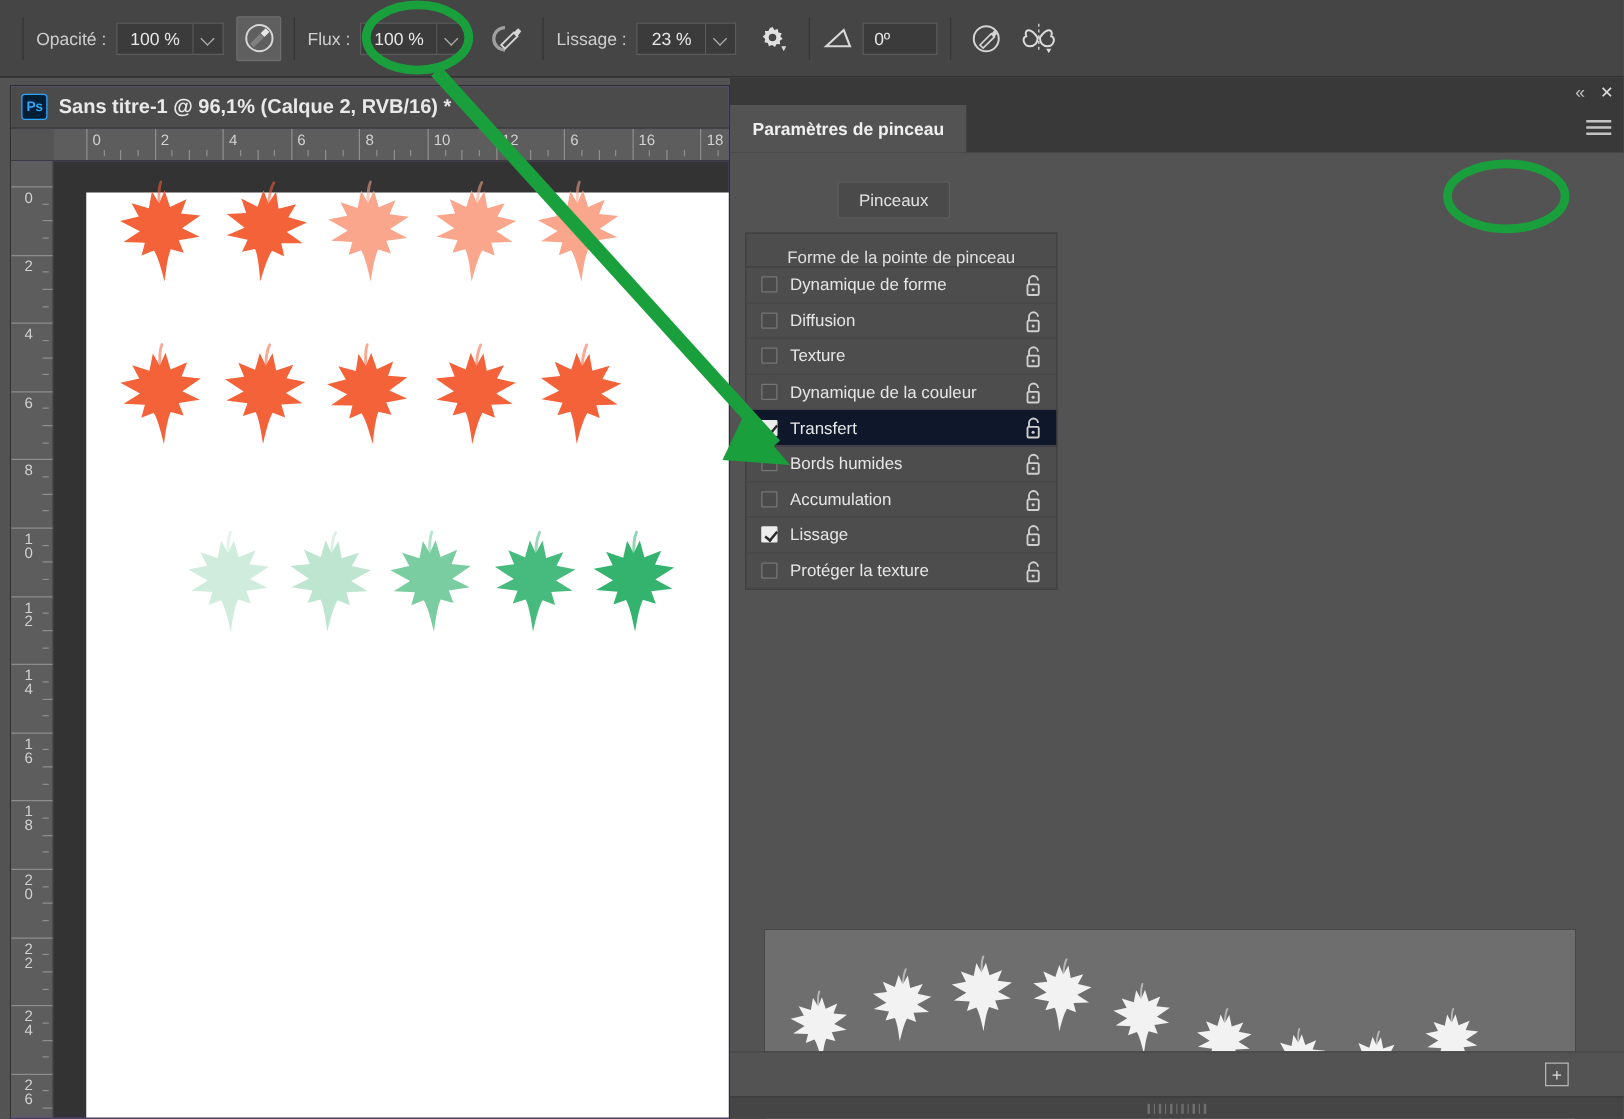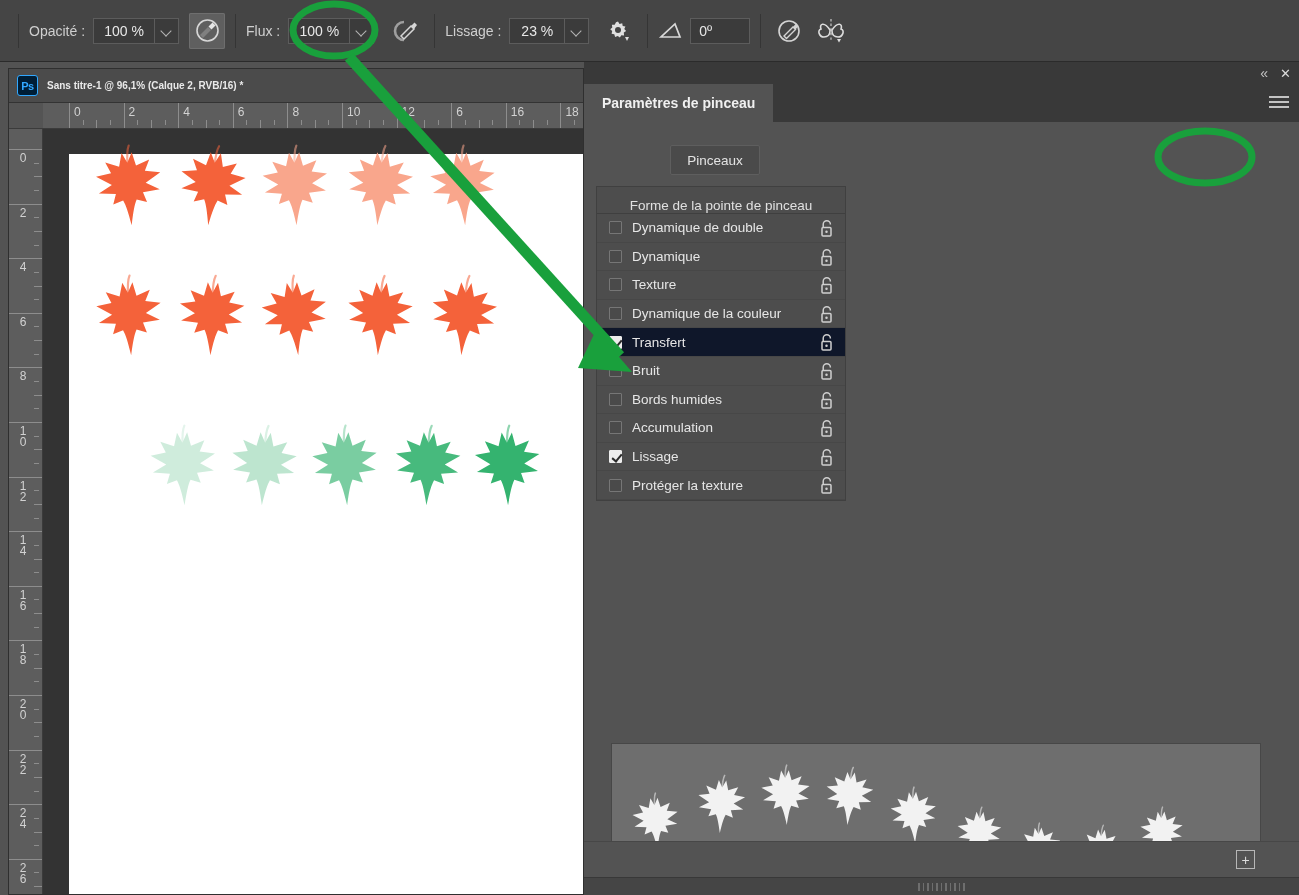--- a/index.html
+++ b/index.html
@@ -60,21 +60,21 @@
   }
   #doctitle{
     height:34px; background:#4b4b4b; border-bottom:1px solid #333;
     display:flex; align-items:center; padding-left:8px; gap:9px;
   }
   #pslogo{
     width:21px; height:21px; border-radius:3px; background:#001e36;
     border:1px solid #31a8ff; color:#31a8ff; font-size:11px; font-weight:bold;
     display:flex; align-items:center; justify-content:center; letter-spacing:-.5px;
   }
-  #doctitle .t{ color:#e9e9e9; font-size:10px; font-weight:bold; }
+  #doctitle .t{ color:#e9e9e9; font-size:16px; font-weight:bold; }
 
   #hruler{
     position:absolute; left:0; top:34px; height:26px; width:100%;
     background:#5d5d5d; border-bottom:1px solid #3b3b3b; overflow:hidden;
   }
   #vruler{
     position:absolute; left:0; top:60px; width:34px; bottom:0;
     background:#5d5d5d; border-right:1px solid #3b3b3b; overflow:hidden;
   }
   #hruler .cnr{ position:absolute; left:0; top:0; width:34px; height:100%; background:#545454;}
@@ -506,30 +506,30 @@
       <span>Pinceaux</span>
     </div>
 
     <div id="list">
       <div id="list-head">
         <span>Forme de la pointe de pinceau</span>
       </div>
       <div id="list-rows">
           <div class="lrow">
             <span class="cbx"></span>
-            <span class="lbl">Dynamique de double</span>
+            <span class="lbl">Dynamique de forme</span>
             <svg class="lock" width="16" height="19" viewBox="0 0 16 19">
               <path d="M4.2 8.5 V5.4 A3.6 3.6 0 0 1 11.4 5.4" fill="none" stroke="#cfcfcf" stroke-width="1.5"></path>
               <rect x="3" y="8.5" width="9" height="8.5" rx="1" fill="none" stroke="#cfcfcf" stroke-width="1.5"></rect>
               <circle cx="7.5" cy="12.8" r="1.25" fill="#cfcfcf"></circle>
             </svg>
           </div>
           <div class="lrow">
             <span class="cbx"></span>
-            <span class="lbl">Dynamique</span>
+            <span class="lbl">Diffusion</span>
             <svg class="lock" width="16" height="19" viewBox="0 0 16 19">
               <path d="M4.2 8.5 V5.4 A3.6 3.6 0 0 1 11.4 5.4" fill="none" stroke="#cfcfcf" stroke-width="1.5"></path>
               <rect x="3" y="8.5" width="9" height="8.5" rx="1" fill="none" stroke="#cfcfcf" stroke-width="1.5"></rect>
               <circle cx="7.5" cy="12.8" r="1.25" fill="#cfcfcf"></circle>
             </svg>
           </div>
           <div class="lrow">
             <span class="cbx"></span>
             <span class="lbl">Texture</span>
             <svg class="lock" width="16" height="19" viewBox="0 0 16 19">
@@ -543,29 +543,20 @@
             <span class="lbl">Dynamique de la couleur</span>
             <svg class="lock" width="16" height="19" viewBox="0 0 16 19">
               <path d="M4.2 8.5 V5.4 A3.6 3.6 0 0 1 11.4 5.4" fill="none" stroke="#cfcfcf" stroke-width="1.5"></path>
               <rect x="3" y="8.5" width="9" height="8.5" rx="1" fill="none" stroke="#cfcfcf" stroke-width="1.5"></rect>
               <circle cx="7.5" cy="12.8" r="1.25" fill="#cfcfcf"></circle>
             </svg>
           </div>
           <div class="lrow sel">
             <span class="cbx on"></span>
             <span class="lbl">Transfert</span>
-            <svg class="lock" width="16" height="19" viewBox="0 0 16 19">
-              <path d="M4.2 8.5 V5.4 A3.6 3.6 0 0 1 11.4 5.4" fill="none" stroke="#cfcfcf" stroke-width="1.5"></path>
-              <rect x="3" y="8.5" width="9" height="8.5" rx="1" fill="none" stroke="#cfcfcf" stroke-width="1.5"></rect>
-              <circle cx="7.5" cy="12.8" r="1.25" fill="#cfcfcf"></circle>
-            </svg>
-          </div>
-          <div class="lrow">
-            <span class="cbx"></span>
-            <span class="lbl">Bruit</span>
             <svg class="lock" width="16" height="19" viewBox="0 0 16 19">
               <path d="M4.2 8.5 V5.4 A3.6 3.6 0 0 1 11.4 5.4" fill="none" stroke="#cfcfcf" stroke-width="1.5"></path>
               <rect x="3" y="8.5" width="9" height="8.5" rx="1" fill="none" stroke="#cfcfcf" stroke-width="1.5"></rect>
               <circle cx="7.5" cy="12.8" r="1.25" fill="#cfcfcf"></circle>
             </svg>
           </div>
           <div class="lrow">
             <span class="cbx"></span>
             <span class="lbl">Bords humides</span>
             <svg class="lock" width="16" height="19" viewBox="0 0 16 19">

